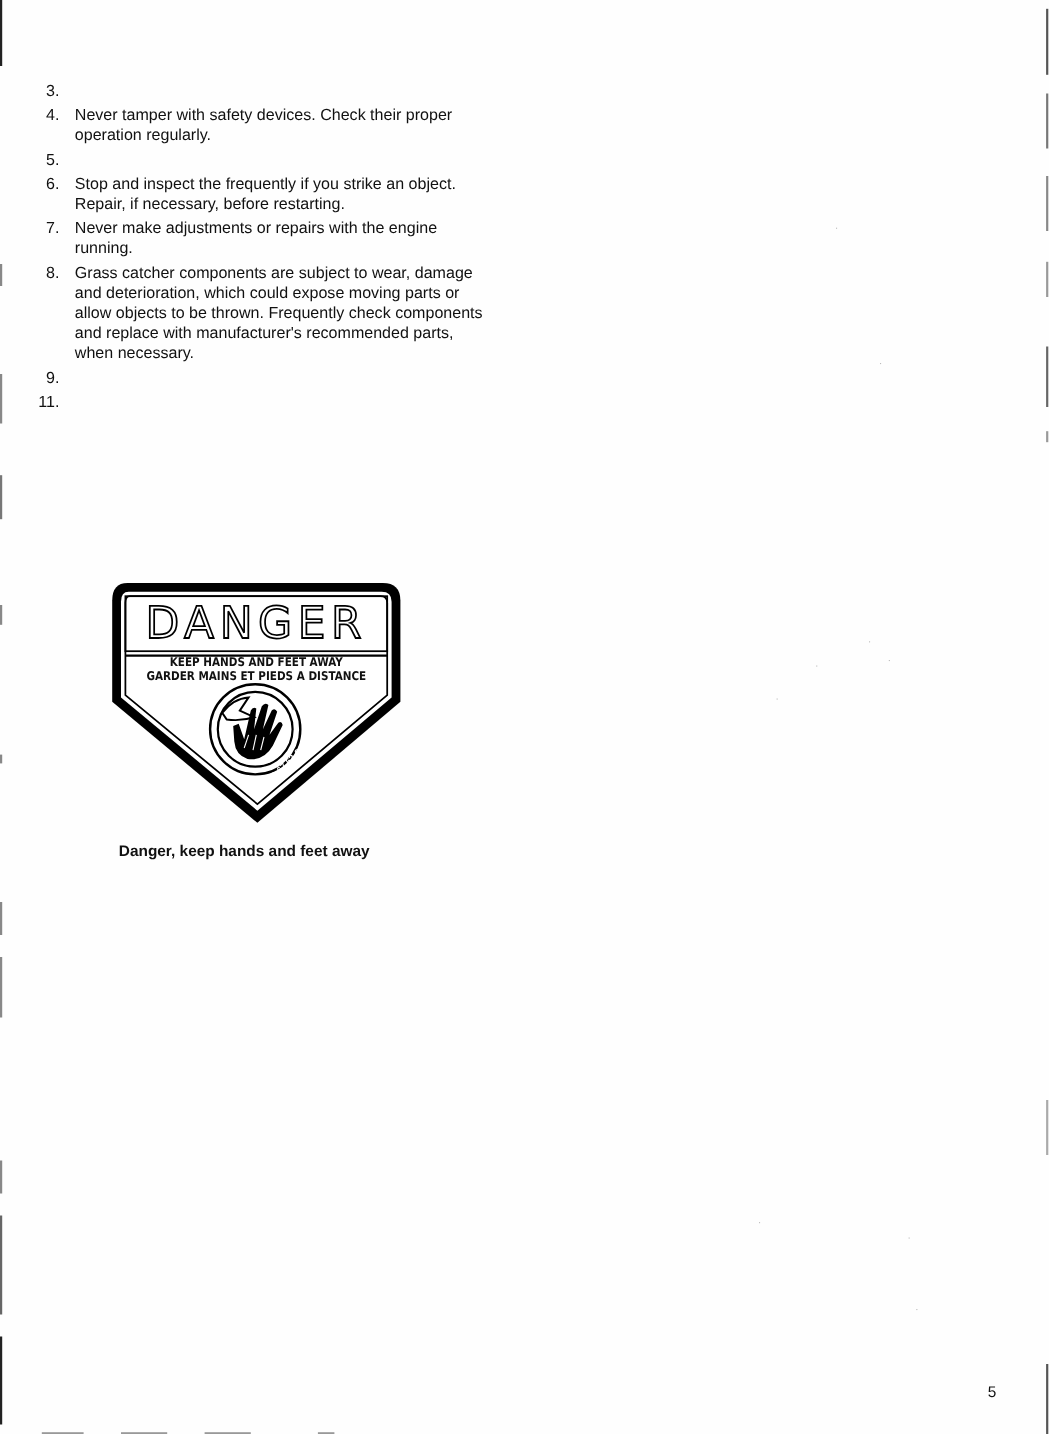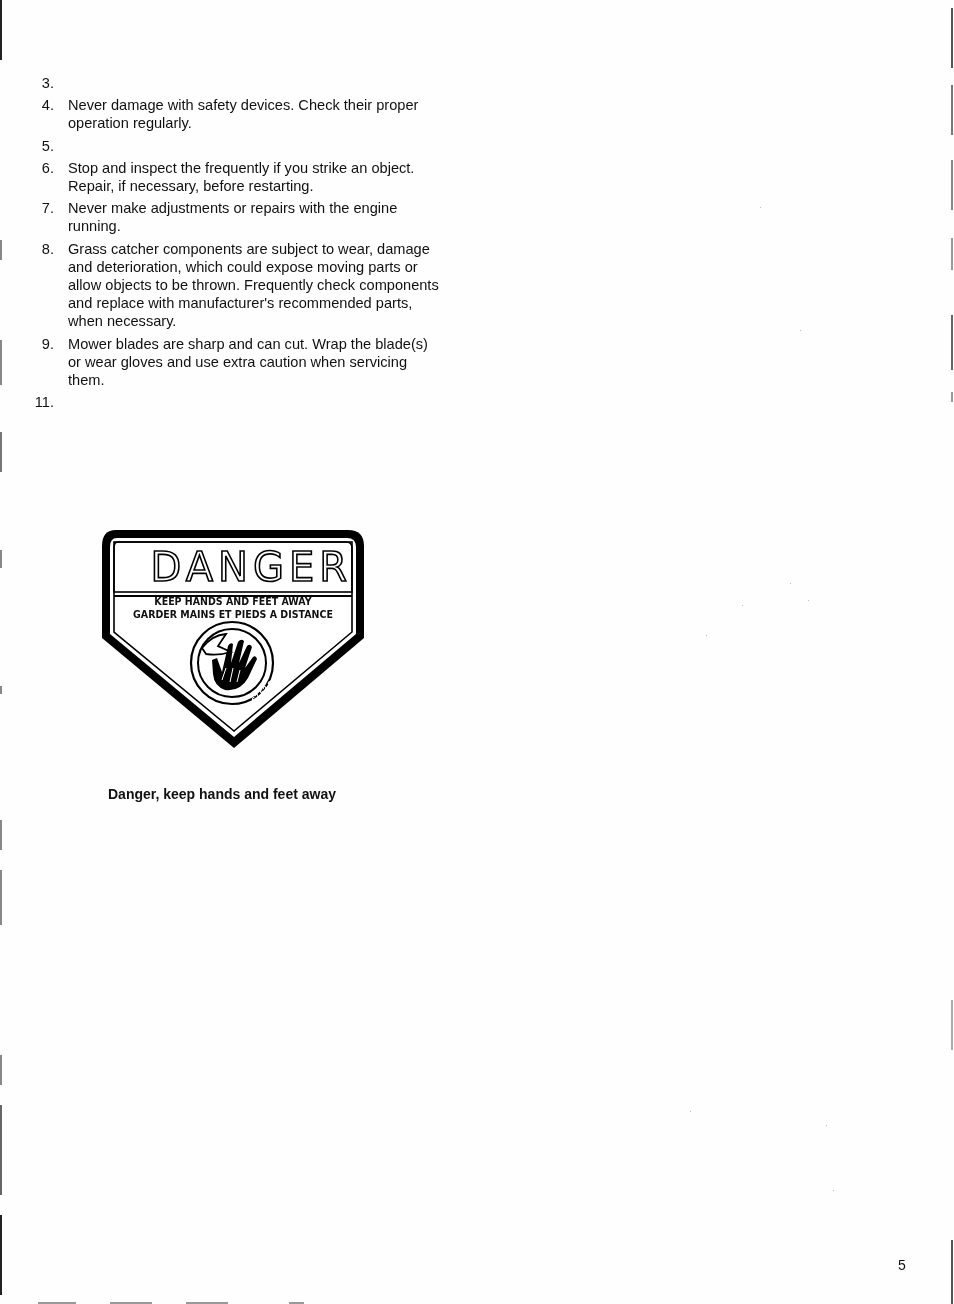--- a/index.html
+++ b/index.html
@@ -8,21 +8,21 @@
       background: #fefefe; color: #111;
       font-family: "Liberation Sans", sans-serif;
     }
     .edge-left { position: absolute; left: 0; width: 2px; background: #222; }
     .edge-right { position: absolute; left: 951px; width: 2px; background: #555; }
     .list { position: absolute; left: 20px; top: 74px; width: 420px; margin: 0; padding: 0; list-style: none; }
     .item { display: flex; font-size: 14.6px; line-height: 18.2px; margin-bottom: 4px; }
     .txt { padding-left: 0; margin-left: 0; flex: 1; }
     .num-wrap { width: 34px; flex: none; text-align: right; padding-right: 0; }
     .sign { position: absolute; left: 100px; top: 530px; width: 265px; height: 220px; }
-    .caption { position: absolute; left: 108px; top: 765px; font-size: 14px; font-weight: bold; margin-top: 21px; }
+    .caption { position: absolute; left: 108px; top: 765px; font-size: 14px; font-weight: bold; }
     .page-num { position: absolute; left: 898px; top: 1257px; font-size: 14px; }
     .footer-dash { position: absolute; top: 1302px; height: 2px; background: #999; }
     .speck { position: absolute; width: 1px; height: 1px; background: #bbb; }
   </style>
 </head>
 <body>
 
 <div class="edge-left" style="top:0;height:60px;"></div>
 <div class="edge-left" style="top:240px;height:20px;background:#888;"></div>
 <div class="edge-left" style="top:340px;height:45px;background:#888;"></div>
@@ -44,21 +44,21 @@
 <div class="edge-right" style="top:1240px;height:64px;"></div>
 
 <ol class="list">
   <li class="item">
       <span class="num-wrap">3.</span>
       <span style="width:14px;flex:none"></span>
     </li>
   <li class="item">
       <span class="num-wrap">4.</span>
       <span style="width:14px;flex:none"></span>
-      <span class="txt">Never damage with safety devices. Check their proper operation regularly.</span>
+      <span class="txt">Never tamper with safety devices. Check their proper operation regularly.</span>
     </li>
   <li class="item">
       <span class="num-wrap">5.</span>
       <span style="width:14px;flex:none"></span>
     </li>
   <li class="item">
       <span class="num-wrap">6.</span>
       <span style="width:14px;flex:none"></span>
       <span class="txt">Stop and inspect the frequently if you strike an object. Repair, if necessary, before restarting.</span>
     </li>
@@ -68,21 +68,20 @@
       <span class="txt">Never make adjustments or repairs with the engine running.</span>
     </li>
   <li class="item">
       <span class="num-wrap">8.</span>
       <span style="width:14px;flex:none"></span>
       <span class="txt">Grass catcher components are subject to wear, damage and deterioration, which could expose moving parts or allow objects to be thrown. Frequently check components and replace with manufacturer's recommended parts, when necessary.</span>
     </li>
   <li class="item">
       <span class="num-wrap">9.</span>
       <span style="width:14px;flex:none"></span>
-      <span class="txt">Mower blades are sharp and can cut. Wrap the blade(s) or wear gloves and use extra caution when servicing them.</span>
     </li>
   <li class="item">
       <span class="num-wrap">11.</span>
       <span style="width:14px;flex:none"></span>
     </li>
 </ol>
 
 <div class="sign">
   <svg width="265" height="220" viewBox="0 0 265 220" xmlns="http://www.w3.org/2000/svg">
 
@@ -101,21 +100,21 @@
     <circle cx="132" cy="133" r="41" fill="#fff" stroke="#000" stroke-width="2.2"></circle>
     <circle cx="132" cy="133" r="34" fill="#fff" stroke="#000" stroke-width="2"></circle>
 
     <path d="M102 118 Q112 105 126 104 L118 116 L131 122 Q118 126 106 124 Z" fill="#fff" stroke="#000" stroke-width="1.8"></path>
 
     <path d="M112 130 L117 128 L122 142 L128 116 Q130 112 133 114 L131 133 L138 112 Q141 108 144 111 L139 133 L147 116 Q150 113 152 117 L145 138 L153 127 Q156 125 157 129 L148 148 Q140 162 125 160 Q114 156 113 144 Z" fill="#000"></path>
     <line x1="126" y1="138" x2="122" y2="150" stroke="#fff" stroke-width="1"></line>
     <line x1="133" y1="138" x2="130" y2="152" stroke="#fff" stroke-width="1"></line>
     <line x1="140" y1="140" x2="137" y2="152" stroke="#fff" stroke-width="1"></line>
   </svg>
-  <div style="position:absolute;left:14px;top:14px;width:238px;height:46px;text-align:right;font-family:'DejaVu Sans',sans-serif;font-size:40px;line-height:46px;letter-spacing:5px;color:#fff;-webkit-text-stroke:1.6px #000;font-weight:normal;">DANGER</div>
+  <div style="position:absolute;left:14px;top:14px;width:238px;height:46px;text-align:center;font-family:'DejaVu Sans',sans-serif;font-size:40px;line-height:46px;letter-spacing:5px;color:#fff;-webkit-text-stroke:1.6px #000;font-weight:normal;">DANGER</div>
   <div style="position:absolute;left:14px;top:66px;width:238px;text-align:center;font-family:'DejaVu Sans',sans-serif;font-size:11px;font-weight:bold;line-height:12px;transform:scaleX(0.86);transform-origin:center;">KEEP HANDS AND FEET AWAY</div>
   <div style="position:absolute;left:0;top:79px;width:266px;text-align:center;font-family:'DejaVu Sans',sans-serif;font-size:11px;font-weight:bold;line-height:12px;transform:scaleX(0.86);transform-origin:center;">GARDER MAINS ET PIEDS A DISTANCE</div>
   <div style="position:absolute;left:142px;top:178px;font-family:'Liberation Sans',sans-serif;font-size:8px;font-weight:bold;color:#fff;transform:rotate(-45deg);transform-origin:left center;white-space:nowrap;">506 67 62-01</div>
   <span style="position:absolute;left:91px;top:92px;width:82px;height:82px;"></span>
 </div>
 
 <div class="caption">Danger, keep hands and feet away</div>
 
 <div class="page-num">5</div>
 

